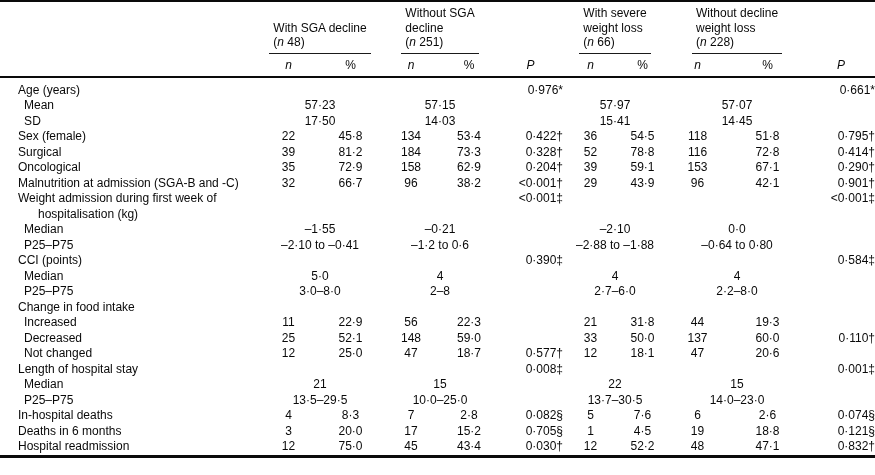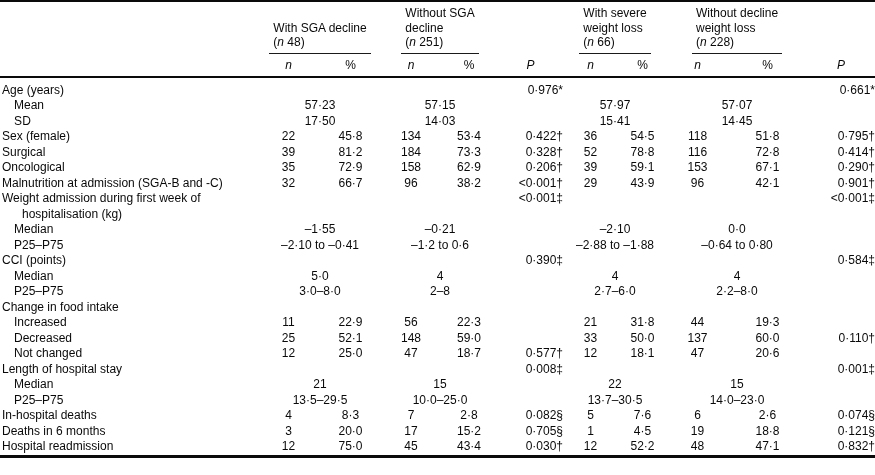--- a/index.html
+++ b/index.html
@@ -47,22 +47,22 @@
   }
   thead tr.subhead th {
     border-bottom: 2.5px solid #0a0a0a;
     text-align: center;
     padding: 4px 0 4px 0;
     line-height: 14px;
   }
   .ital { font-style: italic; }
   
   tbody tr:first-child td { padding-top: 5px; }
-  td.lbl { text-align: left; padding-left: 2px; }
-  td.lbl.ind { padding-left: 14px; }
+  td.lbl { text-align: left; padding-left: 18px; }
+  td.lbl.ind { padding-left: 24px; }
   td.lbl.sc div { font-size: 12px; letter-spacing: 0.3px; }
   .wrap2 { padding-left: 20px; }
   td.num  { text-align: center; }
   td.pcol { text-align: right; }
   td.g    { text-align: center; }
   tr.vtop td { vertical-align: top; }
 </style>
 </head>
 <body>
 
@@ -195,21 +195,21 @@
         <td class="pcol">0·414†</td>
       </tr>
       <tr>
         <td class="lbl">
           <div>Oncological</div>
         </td>
         <td class="num">35</td>
         <td class="num">72·9</td>
         <td class="num">158</td>
         <td class="num">62·9</td>
-        <td class="pcol">0·206†</td>
+        <td class="pcol">0·204†</td>
         <td class="num">39</td>
         <td class="num">59·1</td>
         <td class="num">153</td>
         <td class="num">67·1</td>
         <td class="pcol">0·290†</td>
       </tr>
       <tr>
         <td class="lbl">
           <div>Malnutrition at admission (SGA-B and -C)</div>
         </td>

